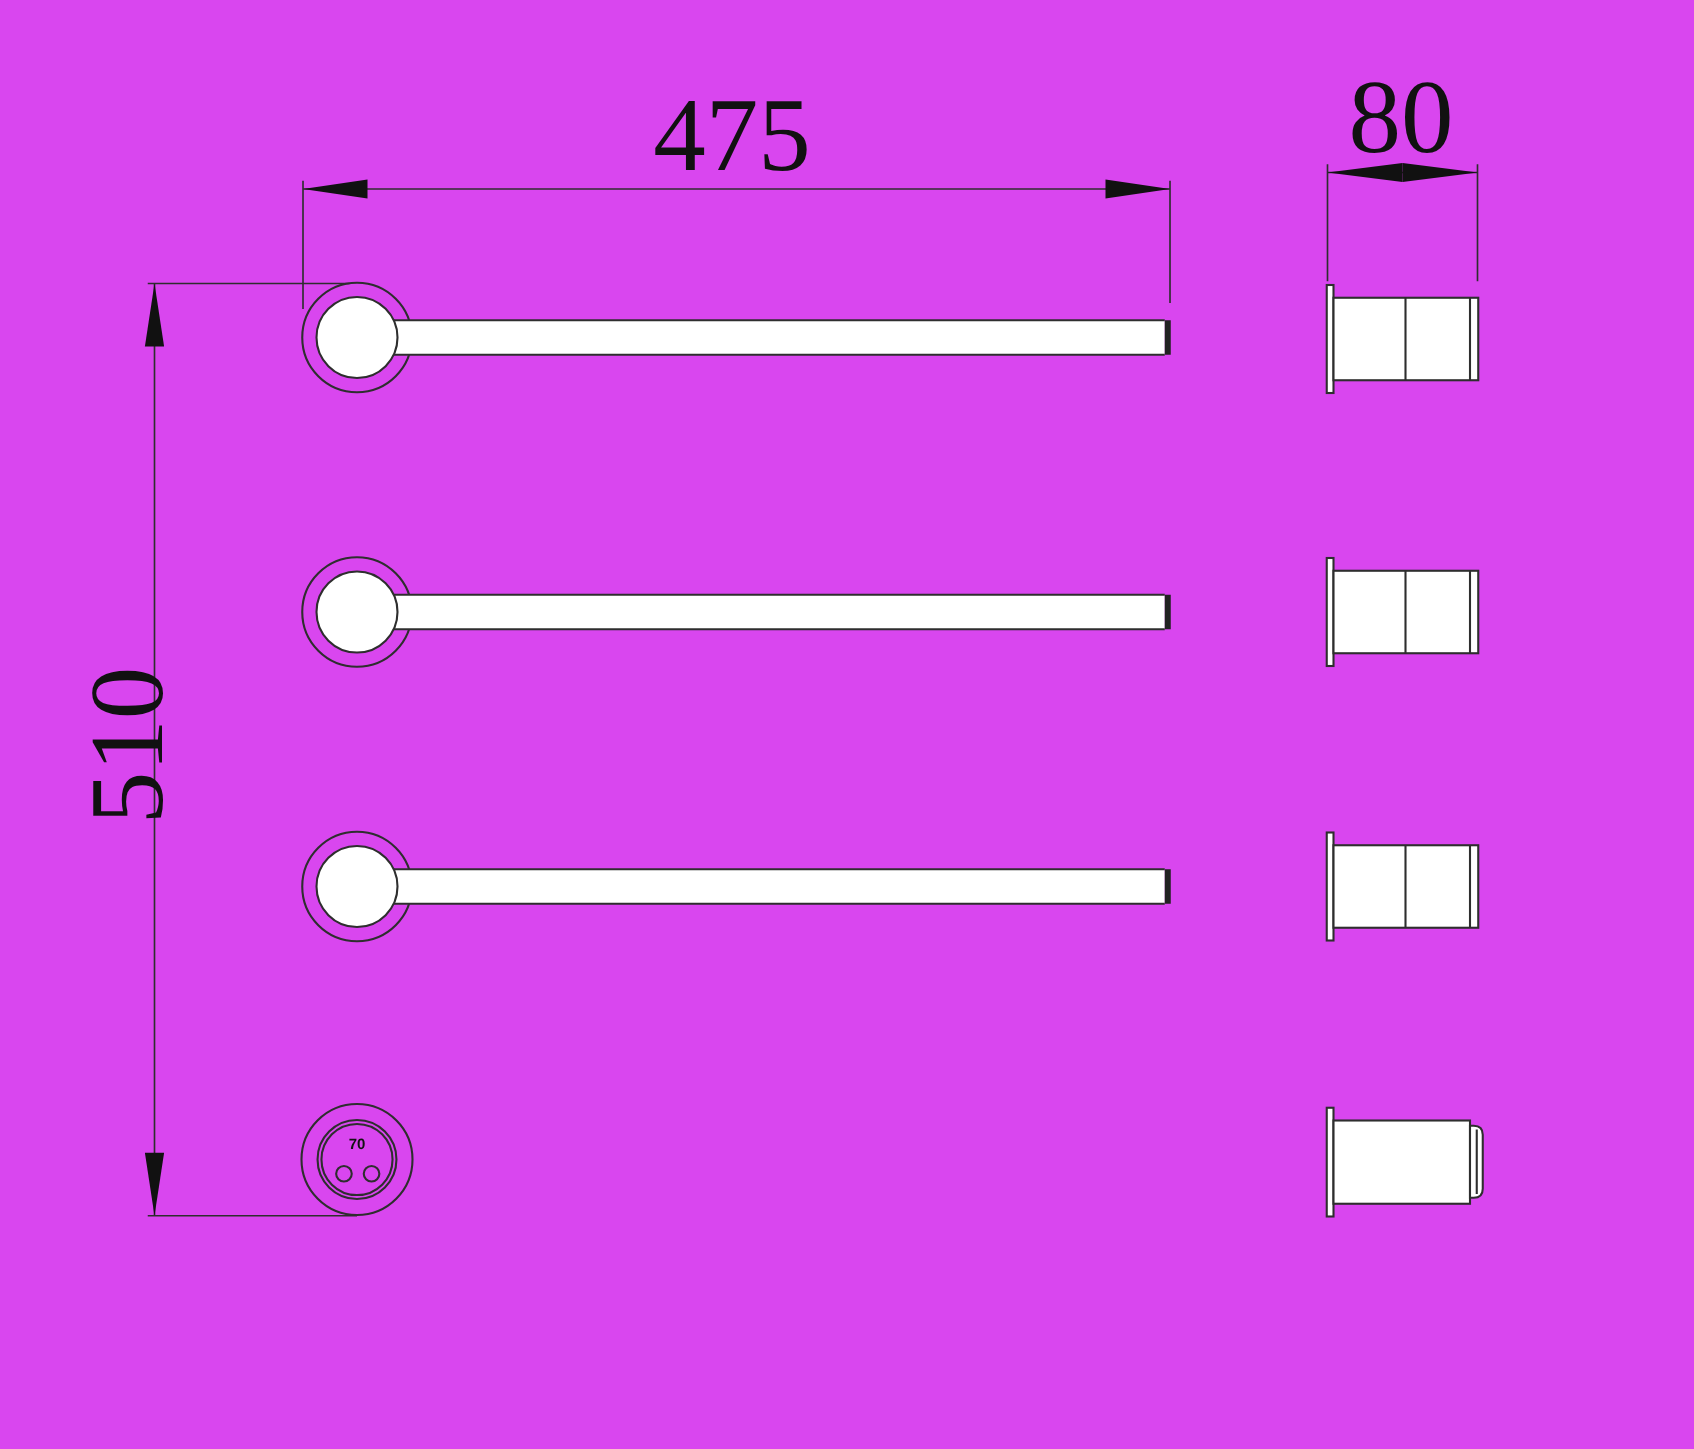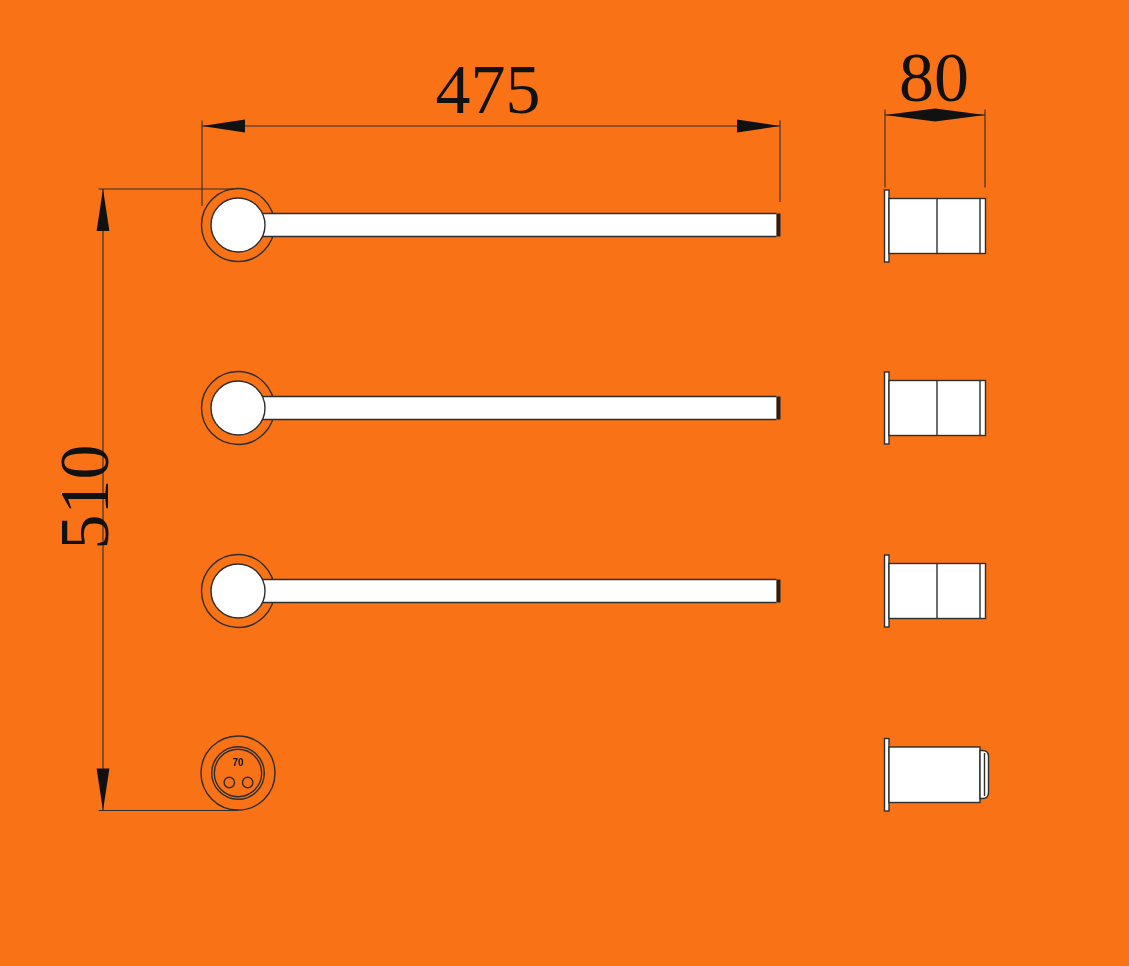--- a/index.html
+++ b/index.html
@@ -4,21 +4,21 @@
 <style>
   html, body {
     margin: 0;
     padding: 0;
     background: #ffffff;
   }
   .canvas {
     position: relative;
     width: 1129px;
     height: 966px;
-    background: #f97316;
+    background: #d946ef;
     overflow: hidden;
   }
   svg { display: block; }
   .dim-text {
     font-family: "Liberation Serif", "DejaVu Serif", serif;
     font-size: 70px;
     fill: #111111;
   }
   .small-text {
     font-family: "Liberation Sans", "DejaVu Sans", sans-serif;

